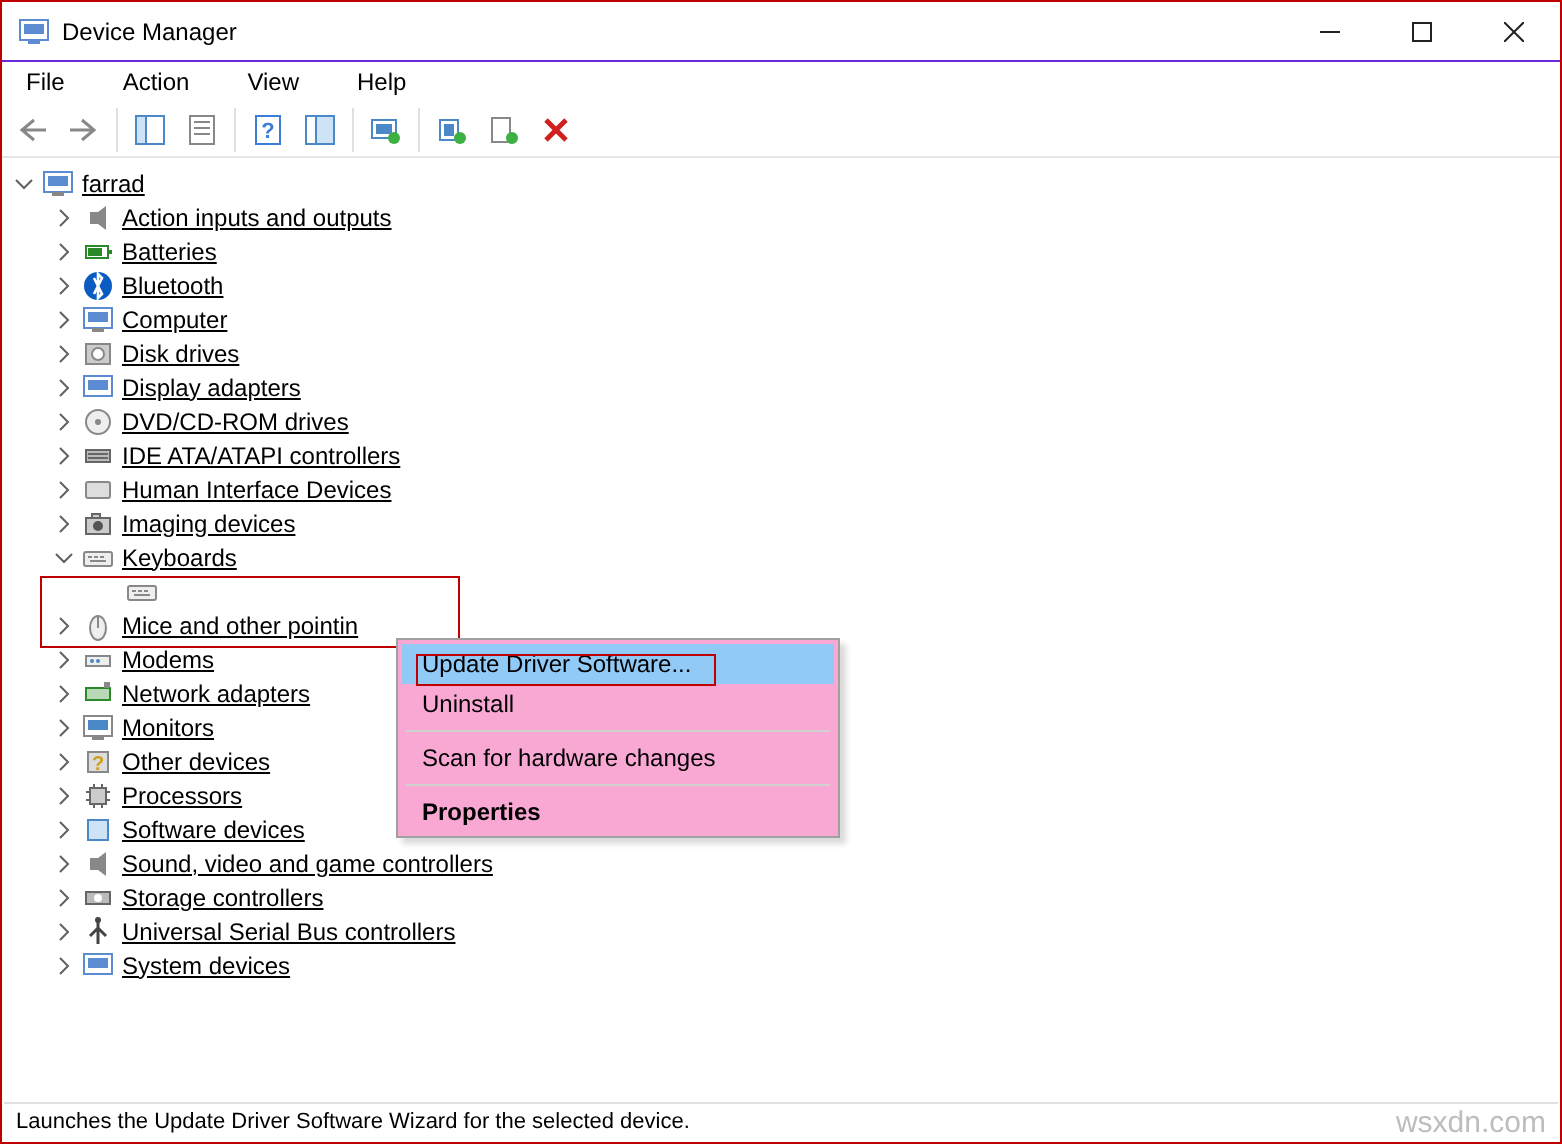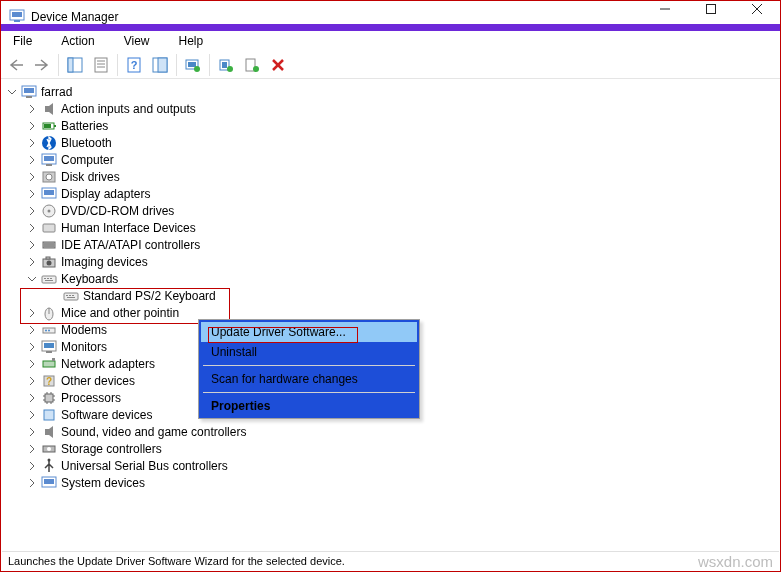--- a/index.html
+++ b/index.html
@@ -13,37 +13,37 @@
     width: 781px;
     height: 572px;
     border: 1px solid #c00000;
     position: relative;
     overflow: hidden;
   }
   
   .titlebar {
     height: 30px;
     display: flex;
-    align-items: flex-end;
+    align-items: center;
     padding: 0 0 0 8px;
-    border-bottom: 7px solid #6d28d9;
+    border-bottom: 1px solid #6d28d9;
   }
   .titlebar .icon { width: 16px; height: 16px; margin-right: 6px; }
   .titlebar .title { flex: 1; font-size: 12px; }
   .winbtn { width: 46px; height: 30px; display:flex; align-items:center; justify-content:center; }
   .winbtn svg { stroke:#222; }
   
   .menubar { height: 20px; display:flex; align-items:center; padding: 0 4px; gap: 13px;}
   .menuitem { padding: 1px 8px; }
   
   .toolbar { height: 28px; display:flex; align-items:center; padding: 0 2px; border-bottom: 1px solid #e5e5e5; gap:0;}
   .tbtn { width: 24px; height: 24px; display:flex; align-items:center; justify-content:center; margin:0 1px;}
   .tsep { width:1px; height:22px; background:#e0e0e0; margin: 0 3px;}
   
-  .tree { padding: 4px 2px 2px 2px; font-size: 12px; line-height: 16px; }
+  .tree { padding: 4px 2px 2px 2px; font-size: 12px; line-height: 16px; text-decoration: underline; }
   .row { display:flex; align-items:center; height:17px; white-space:nowrap;}
   .exp { width:14px; height:14px; display:flex; align-items:center; justify-content:center; margin-right:0px;}
   .exp svg { display:block;}
   .devicon { width:16px; height:16px; margin: 0 4px 0 2px; display:flex; align-items:center; justify-content:center;}
   .lbl { }
   .highlight-box-1 {
     position: absolute;
     border: 1px solid #c00000;
     left: 19px; top: 287px; width: 210px; height: 36px;
     pointer-events:none;
@@ -54,21 +54,21 @@
     left: 207px; top: 326px; width: 150px; height: 16px;
     pointer-events:none;
     z-index: 20;
   }
   
   .ctxmenu {
     position:absolute;
     left: 197px;
     top: 318px;
     width: 222px;
-    background:#1d4ed8;
+    background:#f9a8d4;
     border:1px solid #a0a0a0;
     box-shadow: 3px 3px 3px rgba(0,0,0,0.15);
     padding:2px;
     z-index: 10;
   }
   .ctxitem { padding: 3px 10px; font-size:12px;}
   .ctxitem.hover { background:#91c9f7;}
   .ctxitem.bold { font-weight:bold;}
   .ctxsep { height:1px; background:#d0d0d0; margin:3px 2px;}
   
@@ -301,39 +301,39 @@
         <span class="lbl">DVD/CD-ROM drives</span>
       </div>
       <div class="row" style="padding-left:22px">
         <span class="exp">
           <svg width="10" height="10">
             <path d="M3 1 L7 5 L3 9" fill="none" stroke="#606060"></path>
           </svg>
         </span>
         <span class="devicon">
           <svg width="16" height="16">
-            <rect x="2" y="4" width="12" height="8" rx="1" fill="#ddd" stroke="#888"></rect>
-          </svg>
-        </span>
-        <span class="lbl">Human Interface Devices</span>
-      </div>
-      <div class="row" style="padding-left:22px">
-        <span class="exp">
-          <svg width="10" height="10">
-            <path d="M3 1 L7 5 L3 9" fill="none" stroke="#606060"></path>
-          </svg>
-        </span>
-        <span class="devicon">
-          <svg width="16" height="16">
             <rect x="2" y="5" width="12" height="6" fill="#bbb" stroke="#666"></rect>
             <line x1="3" y1="7" x2="13" y2="7" stroke="#666"></line>
             <line x1="3" y1="9" x2="13" y2="9" stroke="#666"></line>
           </svg>
         </span>
         <span class="lbl">IDE ATA/ATAPI controllers</span>
+      </div>
+      <div class="row" style="padding-left:22px">
+        <span class="exp">
+          <svg width="10" height="10">
+            <path d="M3 1 L7 5 L3 9" fill="none" stroke="#606060"></path>
+          </svg>
+        </span>
+        <span class="devicon">
+          <svg width="16" height="16">
+            <rect x="2" y="4" width="12" height="8" rx="1" fill="#ddd" stroke="#888"></rect>
+          </svg>
+        </span>
+        <span class="lbl">Human Interface Devices</span>
       </div>
       <div class="row" style="padding-left:22px">
         <span class="exp">
           <svg width="10" height="10">
             <path d="M3 1 L7 5 L3 9" fill="none" stroke="#606060"></path>
           </svg>
         </span>
         <span class="devicon">
           <svg width="16" height="16">
             <rect x="2" y="5" width="12" height="8" fill="#ccc" stroke="#666"></rect>
@@ -363,21 +363,20 @@
       <div class="row" style="padding-left:58px">
         <span class="devicon">
           <svg width="16" height="16">
             <rect x="1" y="5" width="14" height="7" rx="1" fill="#eee" stroke="#888"></rect>
             <rect x="3" y="7" width="2" height="1" fill="#888"></rect>
             <rect x="6" y="7" width="2" height="1" fill="#888"></rect>
             <rect x="9" y="7" width="2" height="1" fill="#888"></rect>
             <rect x="4" y="9" width="8" height="1" fill="#888"></rect>
           </svg>
         </span>
-        <span class="lbl">Standard PS/2 Keyboard</span>
       </div>
       <div class="row" style="padding-left:22px">
         <span class="exp">
           <svg width="10" height="10">
             <path d="M3 1 L7 5 L3 9" fill="none" stroke="#606060"></path>
           </svg>
         </span>
         <span class="devicon">
           <svg width="16" height="16">
             <ellipse cx="8" cy="9" rx="4" ry="6" fill="#eee" stroke="#888"></ellipse>
@@ -402,40 +401,40 @@
         <span class="lbl">Modems</span>
       </div>
       <div class="row" style="padding-left:22px">
         <span class="exp">
           <svg width="10" height="10">
             <path d="M3 1 L7 5 L3 9" fill="none" stroke="#606060"></path>
           </svg>
         </span>
         <span class="devicon">
           <svg width="16" height="16">
+            <rect x="2" y="5" width="12" height="6" fill="#b8d8b8" stroke="#2a8a2a"></rect>
+            <rect x="11" y="2" width="3" height="3" fill="#888"></rect>
+          </svg>
+        </span>
+        <span class="lbl">Network adapters</span>
+      </div>
+      <div class="row" style="padding-left:22px">
+        <span class="exp">
+          <svg width="10" height="10">
+            <path d="M3 1 L7 5 L3 9" fill="none" stroke="#606060"></path>
+          </svg>
+        </span>
+        <span class="devicon">
+          <svg width="16" height="16">
             <rect x="1" y="2" width="14" height="10" fill="#fff" stroke="#888"></rect>
             <rect x="3" y="4" width="10" height="5" fill="#4a88c7"></rect>
             <rect x="5" y="12" width="6" height="2" fill="#888"></rect>
           </svg>
         </span>
         <span class="lbl">Monitors</span>
-      </div>
-      <div class="row" style="padding-left:22px">
-        <span class="exp">
-          <svg width="10" height="10">
-            <path d="M3 1 L7 5 L3 9" fill="none" stroke="#606060"></path>
-          </svg>
-        </span>
-        <span class="devicon">
-          <svg width="16" height="16">
-            <rect x="2" y="5" width="12" height="6" fill="#b8d8b8" stroke="#2a8a2a"></rect>
-            <rect x="11" y="2" width="3" height="3" fill="#888"></rect>
-          </svg>
-        </span>
-        <span class="lbl">Network adapters</span>
       </div>
       <div class="row" style="padding-left:22px">
         <span class="exp">
           <svg width="10" height="10">
             <path d="M3 1 L7 5 L3 9" fill="none" stroke="#606060"></path>
           </svg>
         </span>
         <span class="devicon">
           <svg width="16" height="16">
             <rect x="3" y="3" width="10" height="10" fill="#ddd" stroke="#888"></rect>

